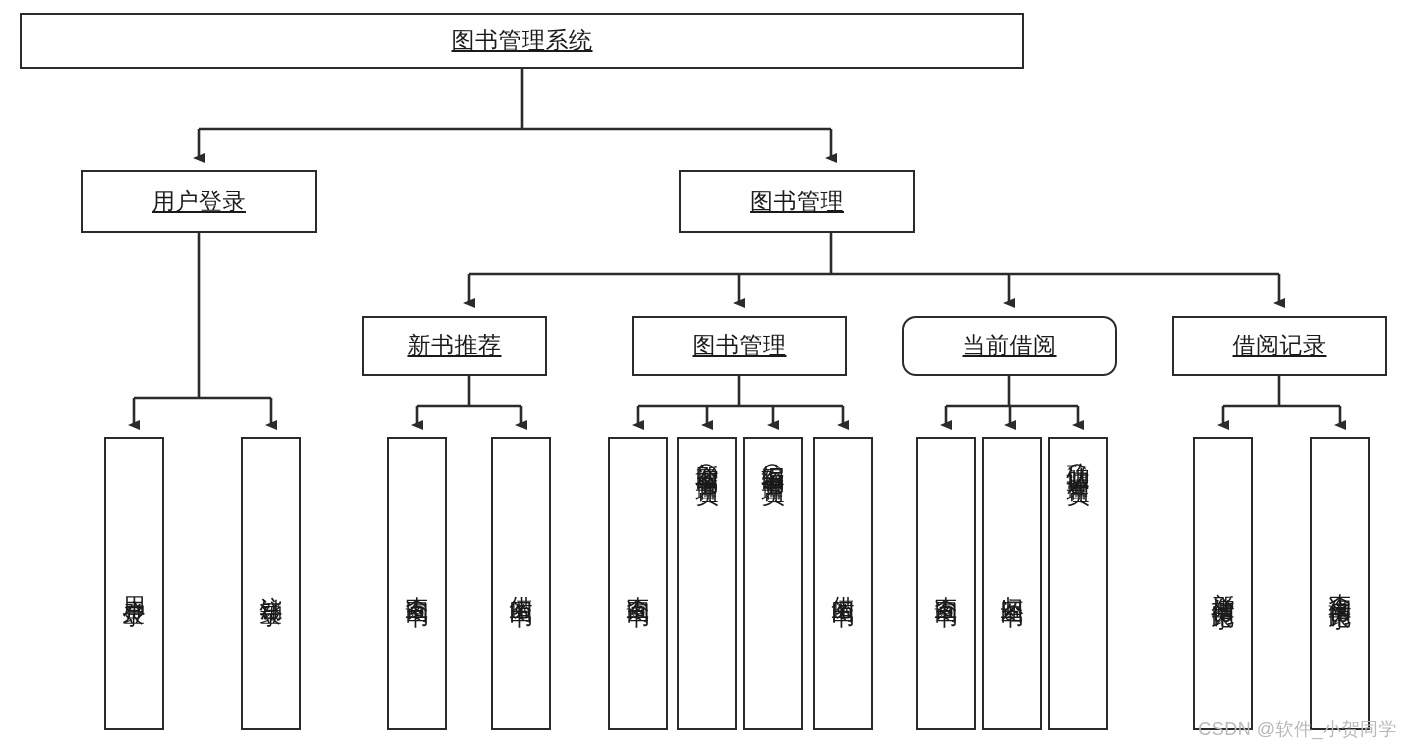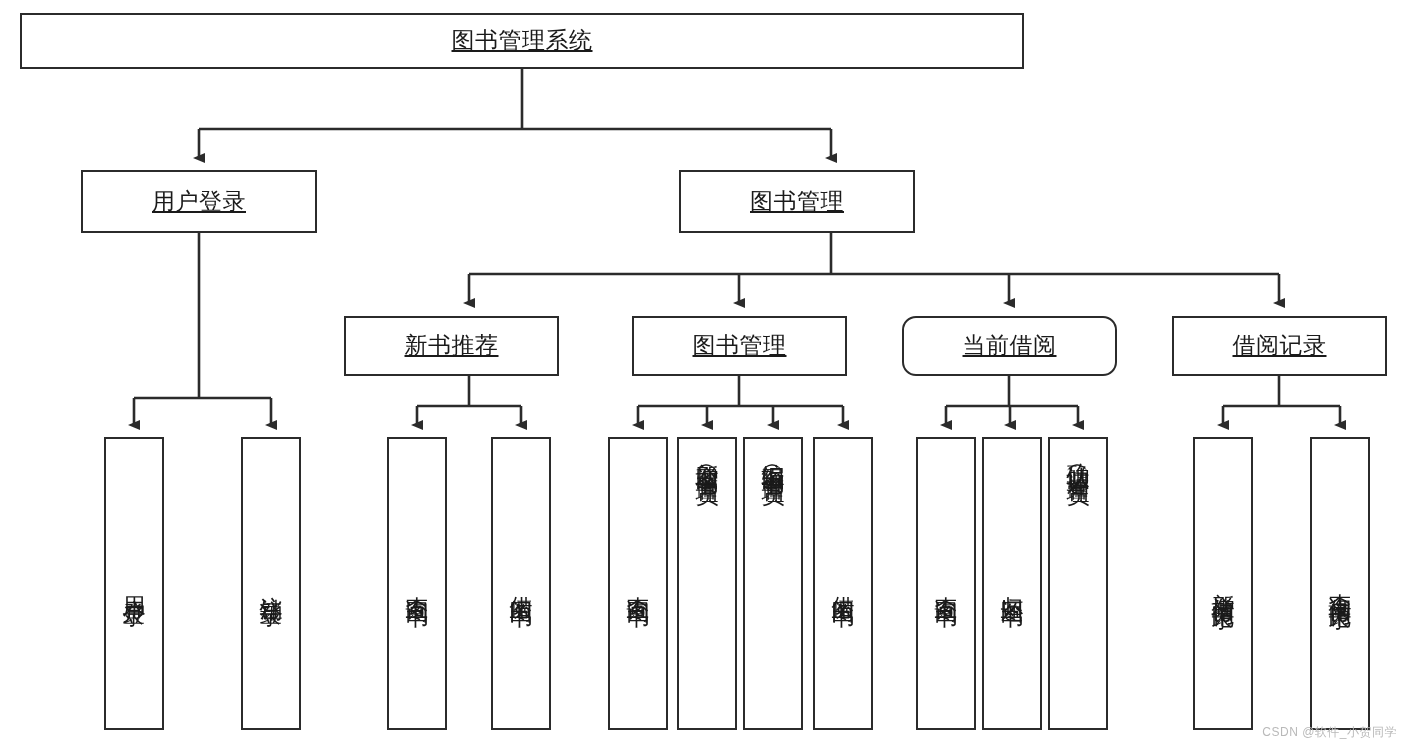--- a/index.html
+++ b/index.html
@@ -70,21 +70,21 @@
     margin-bottom: auto;
   }
   .leaf.center {
     align-items: center;
     padding-top: 0;
   }
   #watermark {
     position: absolute;
     right: 8px;
     bottom: 6px;
-    font-size: 12px;
+    font-size: 18px;
     color: #b9b9b9;
     letter-spacing: 0.5px;
     white-space: nowrap;
     user-select: none;
   }
 </style>
 </head>
 <body>
 
 <div id="canvas">
@@ -143,21 +143,21 @@
     <span>图书管理系统</span>
   </div>
 
   <div class="node node-h" style="left:81px; top:170px; width:236px; height:63px;">
     <span>用户登录</span>
   </div>
   <div class="node node-h" style="left:679px; top:170px; width:236px; height:63px;">
     <span>图书管理</span>
   </div>
 
-  <div class="node node-h" style="left:344px; top:316px; width:215px; height:60px;">
+  <div class="node node-h" style="left:362px; top:316px; width:185px; height:60px;">
     <span>新书推荐</span>
   </div>
   <div class="node node-h" style="left:632px; top:316px; width:215px; height:60px;">
     <span>图书管理</span>
   </div>
   <div class="node node-h" style="left:902px; top:316px; width:215px; height:60px;border-radius:14px;">
     <span>当前借阅</span>
   </div>
   <div class="node node-h" style="left:1172px; top:316px; width:215px; height:60px;align-items:center;">
     <span>借阅记录</span>

